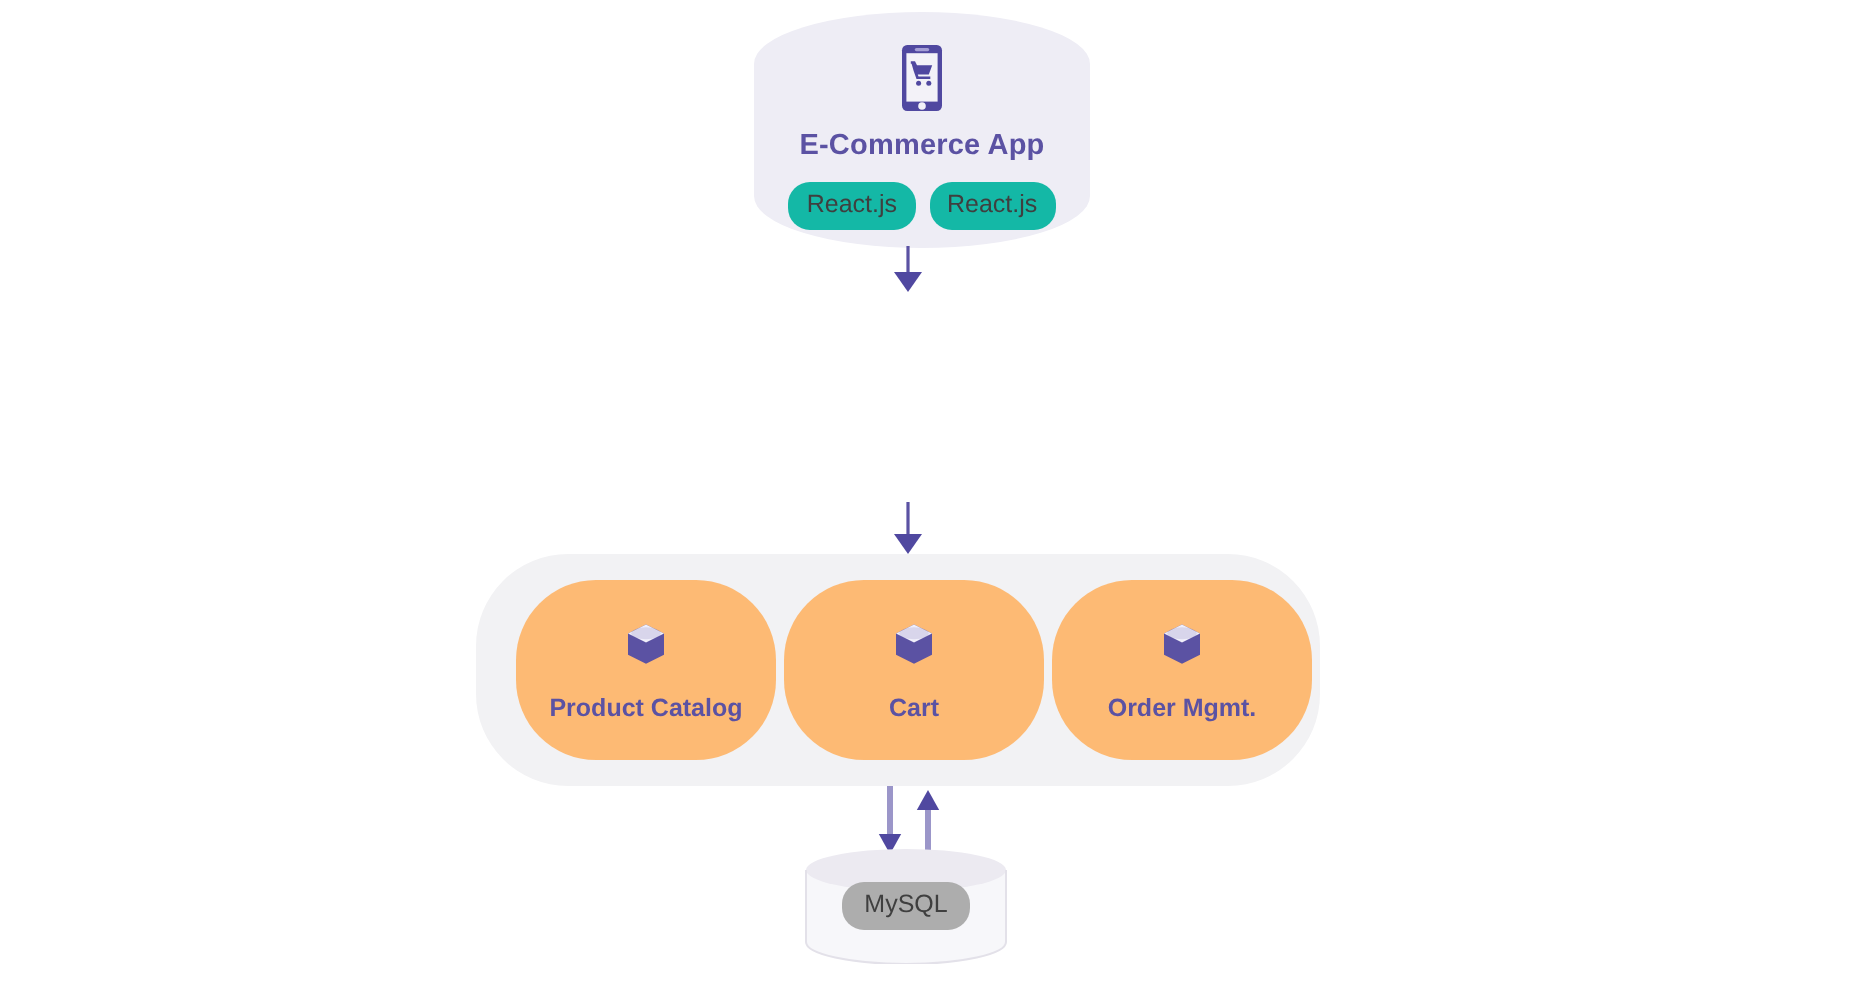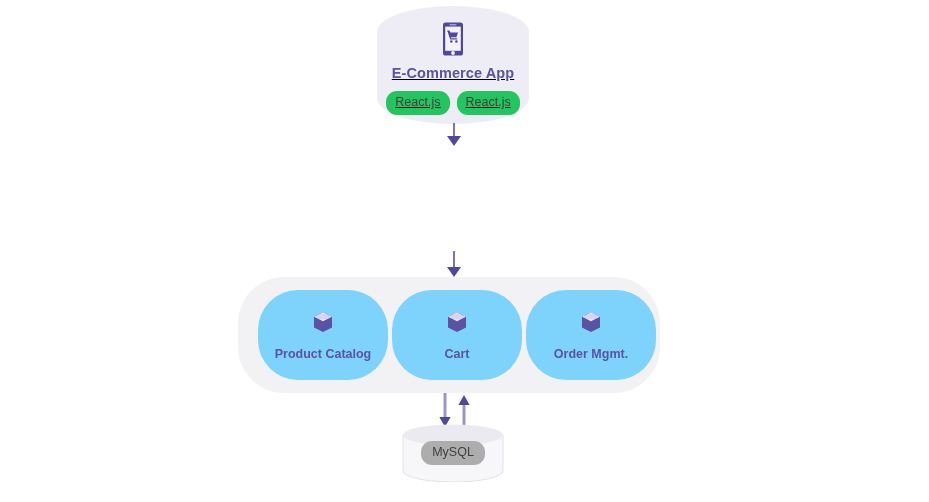--- a/index.html
+++ b/index.html
@@ -35,21 +35,21 @@
     letter-spacing: .1px;
     white-space: nowrap;
   }
   .badge-row {
     display: flex;
     gap: 7px;
     justify-content: center;
     align-items: center;
   }
   .badge {
-    background: #22c55e;
+    background: #14b8a6;
     color: #3f3f3f;
     font-size: 12.5px;
     line-height: 1;
     padding: 5px 9px 6px 9px;
     border-radius: 11px;
     white-space: nowrap;
   }
 
   
   .icon {
@@ -65,21 +65,21 @@
 
   
   #ms-group {
     position: absolute;
     background: #f2f2f4;
     border-radius: 46px;
     box-sizing: border-box;
   }
   .ms-card {
     position: absolute;
-    background: #7dd3fc;
+    background: #fdba74;
     border-radius: 40px;
     display: flex;
     flex-direction: column;
     align-items: center;
     justify-content: center;
     box-sizing: border-box;
   }
   .ms-label {
     color: #5b52a3;
     font-weight: bold;
@@ -110,21 +110,21 @@
     padding: 5px 11px 6px 11px;
     border-radius: 11px;
     white-space: nowrap;
   }
 </style>
 </head>
 <body>
 
 <div id="canvas">
 
-  <div class="blob" id="client-node" style="left:377px; top:6px; width:152px; height:118px; padding-top:16px;text-decoration:underline;">
+  <div class="blob" id="client-node" style="left:377px; top:6px; width:168px; height:118px; padding-top:16px;">
 
     <span class="icon">
       <svg width="26" height="34" viewBox="0 0 26 34">
         <rect x="3" y="0.5" width="20" height="33" rx="2.6" fill="#5048a0"></rect>
         <rect x="5.2" y="4.6" width="15.6" height="24.2" fill="#f3f2f8"></rect>
         <rect x="9.4" y="2" width="7.2" height="1.6" rx="0.8" fill="#a49ed6"></rect>
         <circle cx="13" cy="31" r="1.9" fill="#f3f2f8"></circle>
         <g fill="#5048a0">
           <path d="M7.4 8.6h2.1l1.0 2.0h7.6l-1.7 4.6h-5.5l.35 1.0h5.9v1.3h-6.9l-1.45-4.1-1.0-3.5H7.4z"></path>
           <circle cx="11.3" cy="19.6" r="1.25"></circle>

